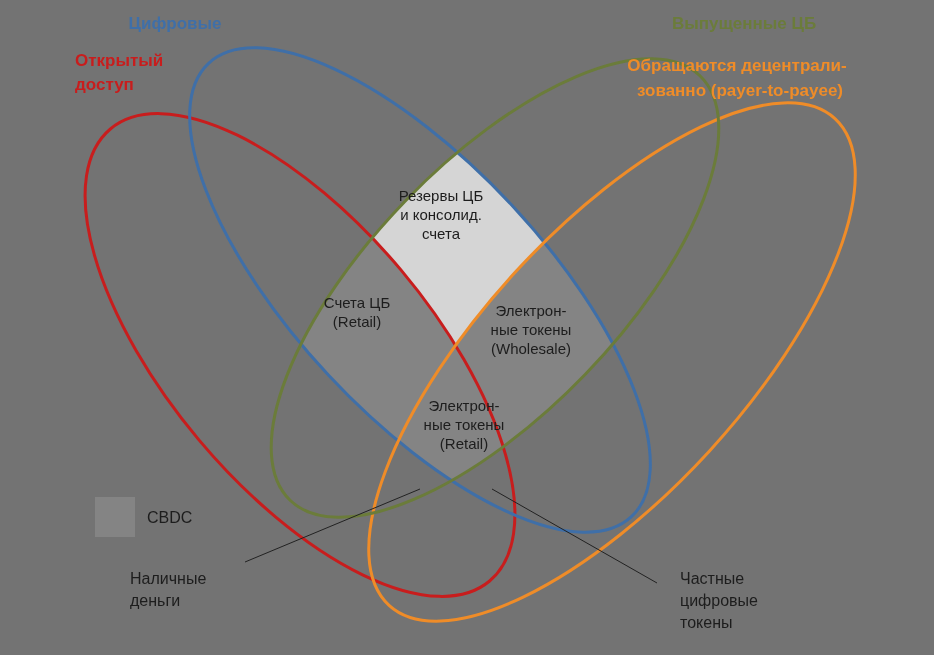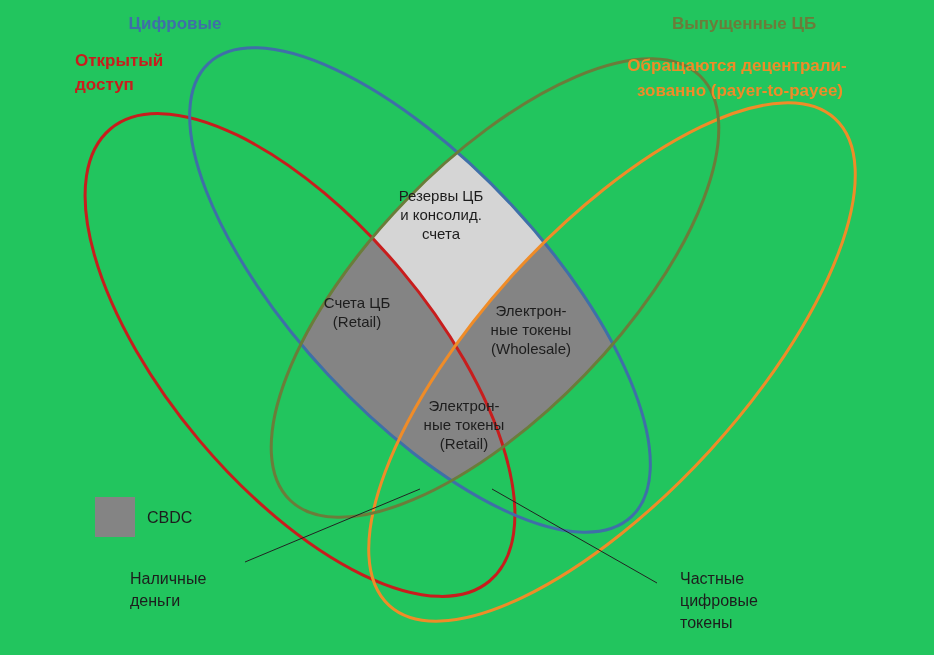--- a/index.html
+++ b/index.html
@@ -1,19 +1,19 @@
 <!DOCTYPE html>
 <html><head>
 <meta charset="utf-8">
 <style>
   html, body { margin: 0; padding: 0; background: #ffffff; }
   .page {
     width: 934px;
     height: 655px;
-    background: #22c55e;
+    background: #737373;
     overflow: hidden;
     position: relative;
   }
   svg text { font-family: "Liberation Sans", sans-serif; }
   .ellipse-label { font-size: 17px; font-weight: bold; }
   .region-label  { font-size: 15px; fill: #1d1d1d; }
   .note-label    { font-size: 16px; fill: #1d1d1d; }
   .legend-label  { font-size: 16px; fill: #1d1d1d; }
 </style>
 </head>

